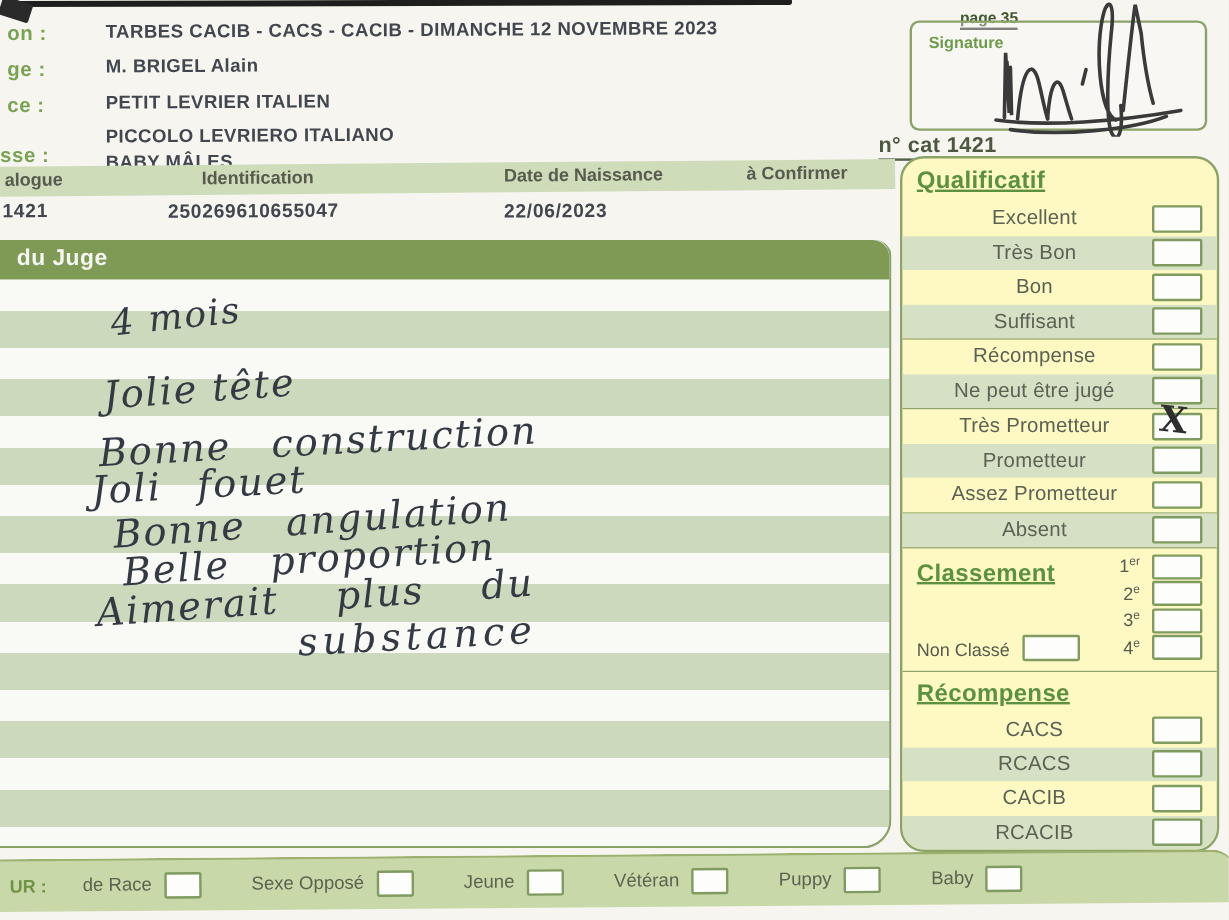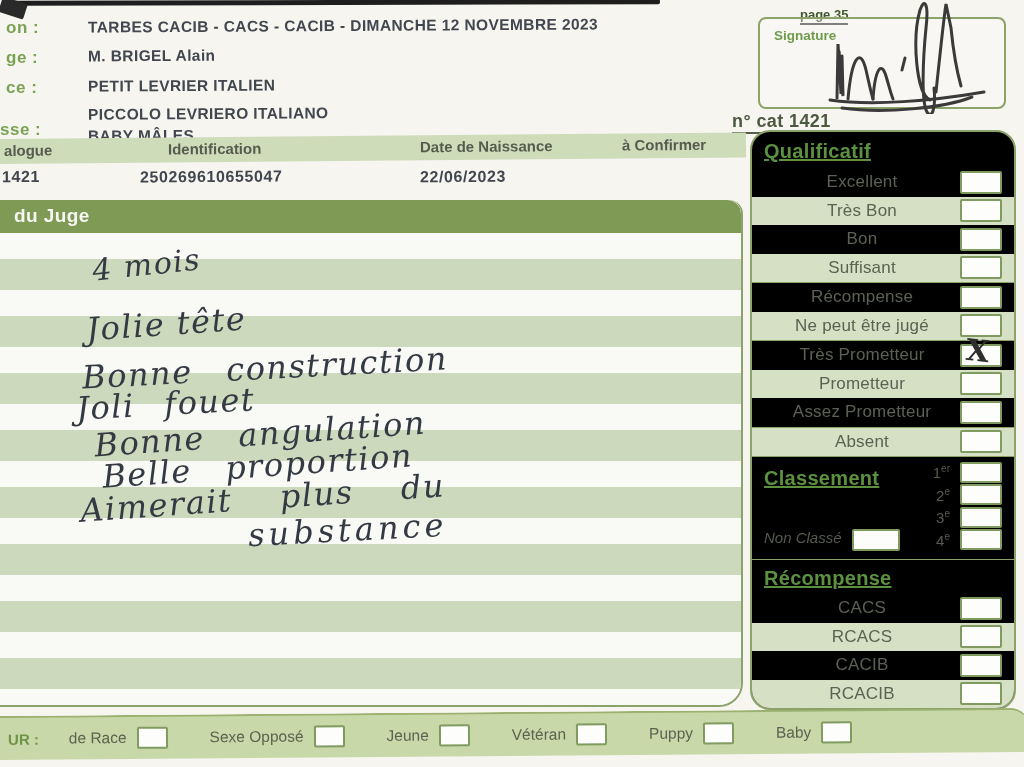--- a/index.html
+++ b/index.html
@@ -27,38 +27,38 @@
 
   
   .notes-box{position:absolute;left:-4px;top:200px;width:745px;height:505px;border-right:2px solid #8ba268;border-bottom:2px solid #8ba268;border-radius:0 14px 24px 0;overflow:hidden;}
   .judge-bar{position:absolute;left:0;top:0;width:100%;height:33px;background:#7e9a55;border-radius:0 14px 0 0;}
   .judge-bar-title{position:absolute;left:18px;top:5px;color:#f6f6f2;font-size:19px;font-weight:bold;letter-spacing:0.4px;}
   .notes-body{position:absolute;left:0;top:33px;width:100%;height:472px;
     background:repeating-linear-gradient(180deg,#f9f9f5 0 26px,#cdd9bc 26px 57px);}
   .hw{position:absolute;font-family:"DejaVu Serif",serif;font-style:italic;color:#343a43;white-space:nowrap;letter-spacing:1.5px;}
 
   
-  .panel{position:absolute;left:750px;top:130px;width:262px;height:576px;border:2px solid #8ba268;border-radius:20px;background:#000000;overflow:hidden;}
+  .panel{position:absolute;left:750px;top:130px;width:262px;height:576px;border:2px solid #8ba268;border-radius:20px;background:#fef9c3;overflow:hidden;}
   .p-title{font-size:20px;font-weight:bold;color:#5c9140;text-decoration:underline;letter-spacing:0.3px;}
   .q-head{height:36px;padding:8px 0 0 12px;box-sizing:border-box;}
   .q-row{height:28.5px;display:flex;align-items:center;padding:0 12px 0 12px;box-sizing:border-box;}
   .q-row .lbl{flex:1;font-size:17px;color:#5b6254;letter-spacing:0.2px;text-align:center;}
   .tint{background:#d6e0c4;}
   .q-div{height:0;border-top:1.5px solid #8ba268;}
   .cb{width:38px;height:19px;background:#fdfdfb;border:2px solid #7f9b5f;border-radius:2px;position:relative;flex:0 0 auto;}
   .xmark{position:absolute;left:4px;top:-10px;font-size:30px;font-weight:bold;color:#2e2e2e;font-family:"DejaVu Serif",serif;transform:rotate(6deg);line-height:1;}
 
   .classement{position:relative;height:102px;}
   .cl-title{position:absolute;left:12px;top:10px;}
   .rank-col{position:absolute;right:12px;top:4px;}
   .rank-row{display:flex;align-items:center;height:22.5px;justify-content:flex-end;}
   .rank-num{font-size:15px;color:#565b4e;margin-right:10px;}
   .rank-num sup{font-size:10px;}
   .rank-cb{width:38px;height:17px;background:#fdfdfb;border:2px solid #7f9b5f;border-radius:2px;}
-  .nc-row{position:absolute;left:12px;bottom:8px;display:flex;align-items:flex-start;font-style:italic;}
+  .nc-row{position:absolute;left:12px;bottom:8px;display:flex;align-items:flex-end;}
   .nc-lbl{font-size:15px;color:#565b4e;margin-right:10px;}
   .nc-cb{width:44px;height:18px;background:#fdfdfb;border:2px solid #7f9b5f;border-radius:2px;}
 
   .rec-head{height:34px;padding:7px 0 0 12px;box-sizing:border-box;}
 
   
   .bottom-bar{position:absolute;left:-6px;top:716px;width:1036px;height:44px;background:#c9d8a8;border-radius:0 20px 0 0;transform:rotate(-0.45deg);transform-origin:left center;display:flex;align-items:center;padding:0 10px 0 14px;box-sizing:border-box;border-top:2px solid #9cb06f;}
   .bb-prefix{font-size:15px;font-weight:bold;color:#6e9448;margin-right:30px;}
   .bb-item{display:flex;align-items:center;margin-right:42px;}
   .bb-item .lbl{font-size:15.5px;color:#5b6350;margin-right:10px;white-space:nowrap;}

